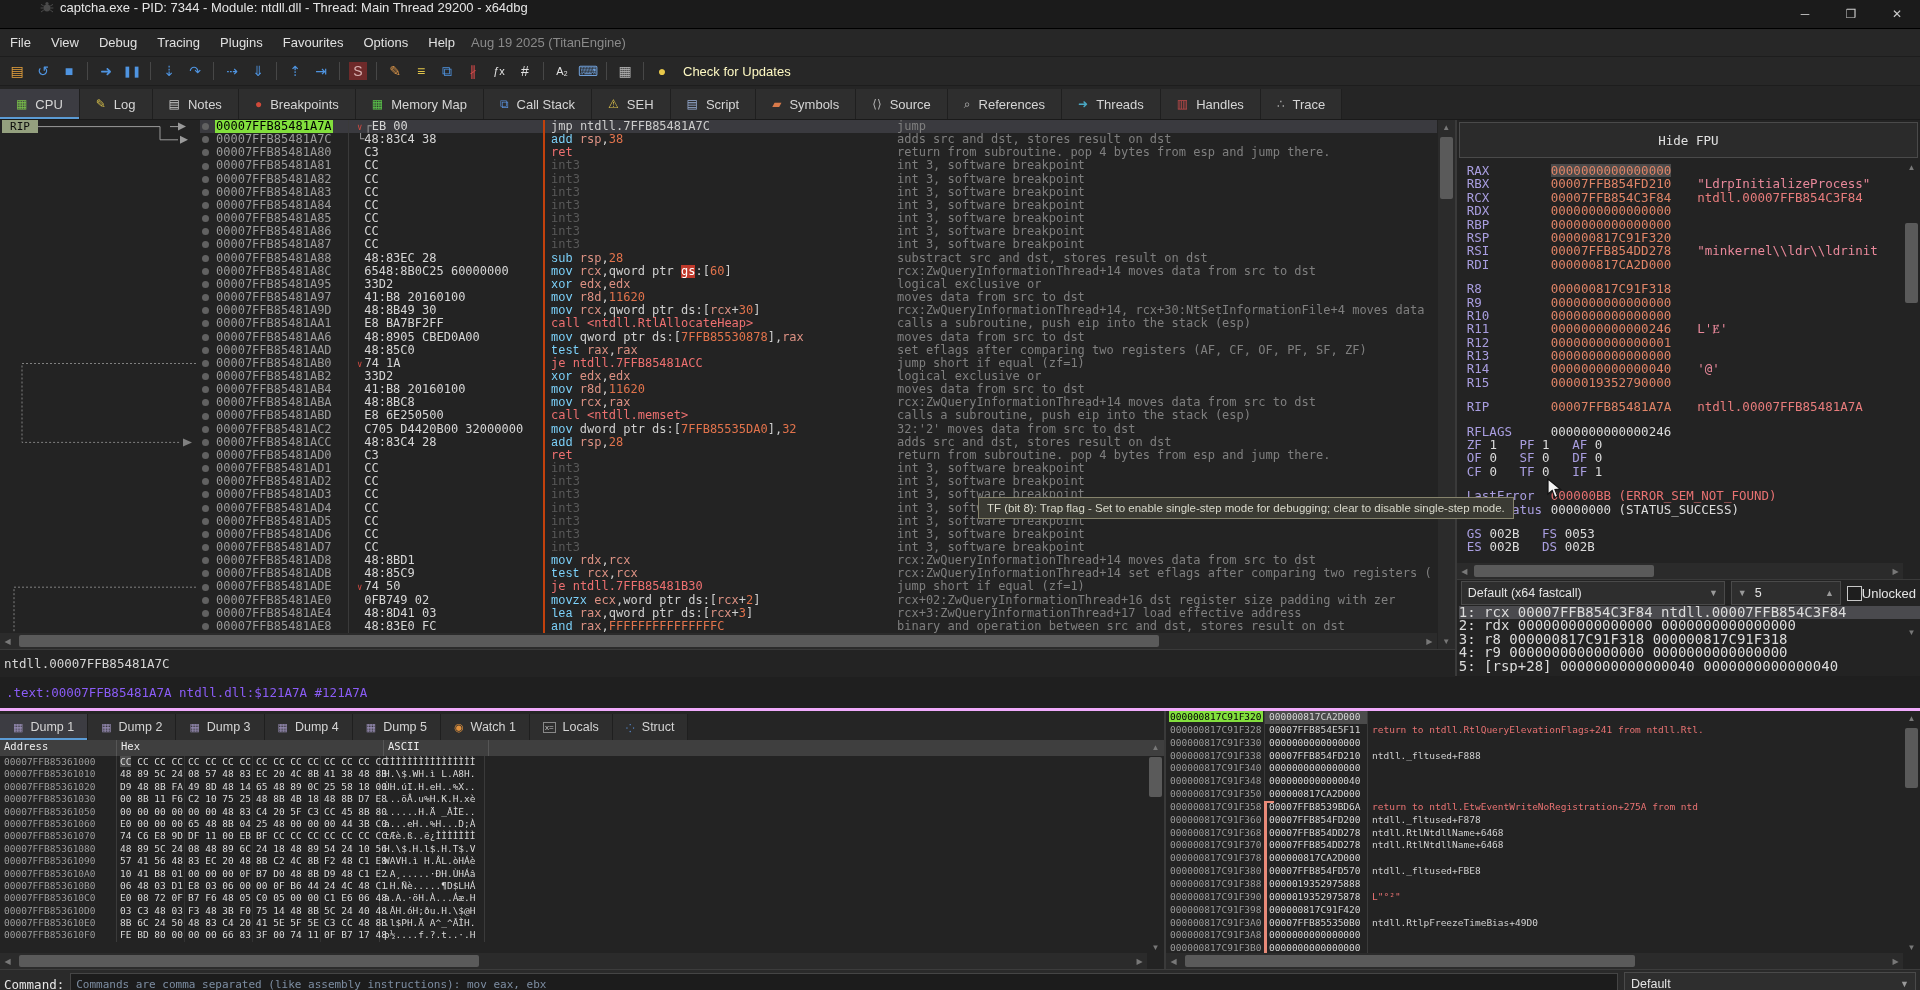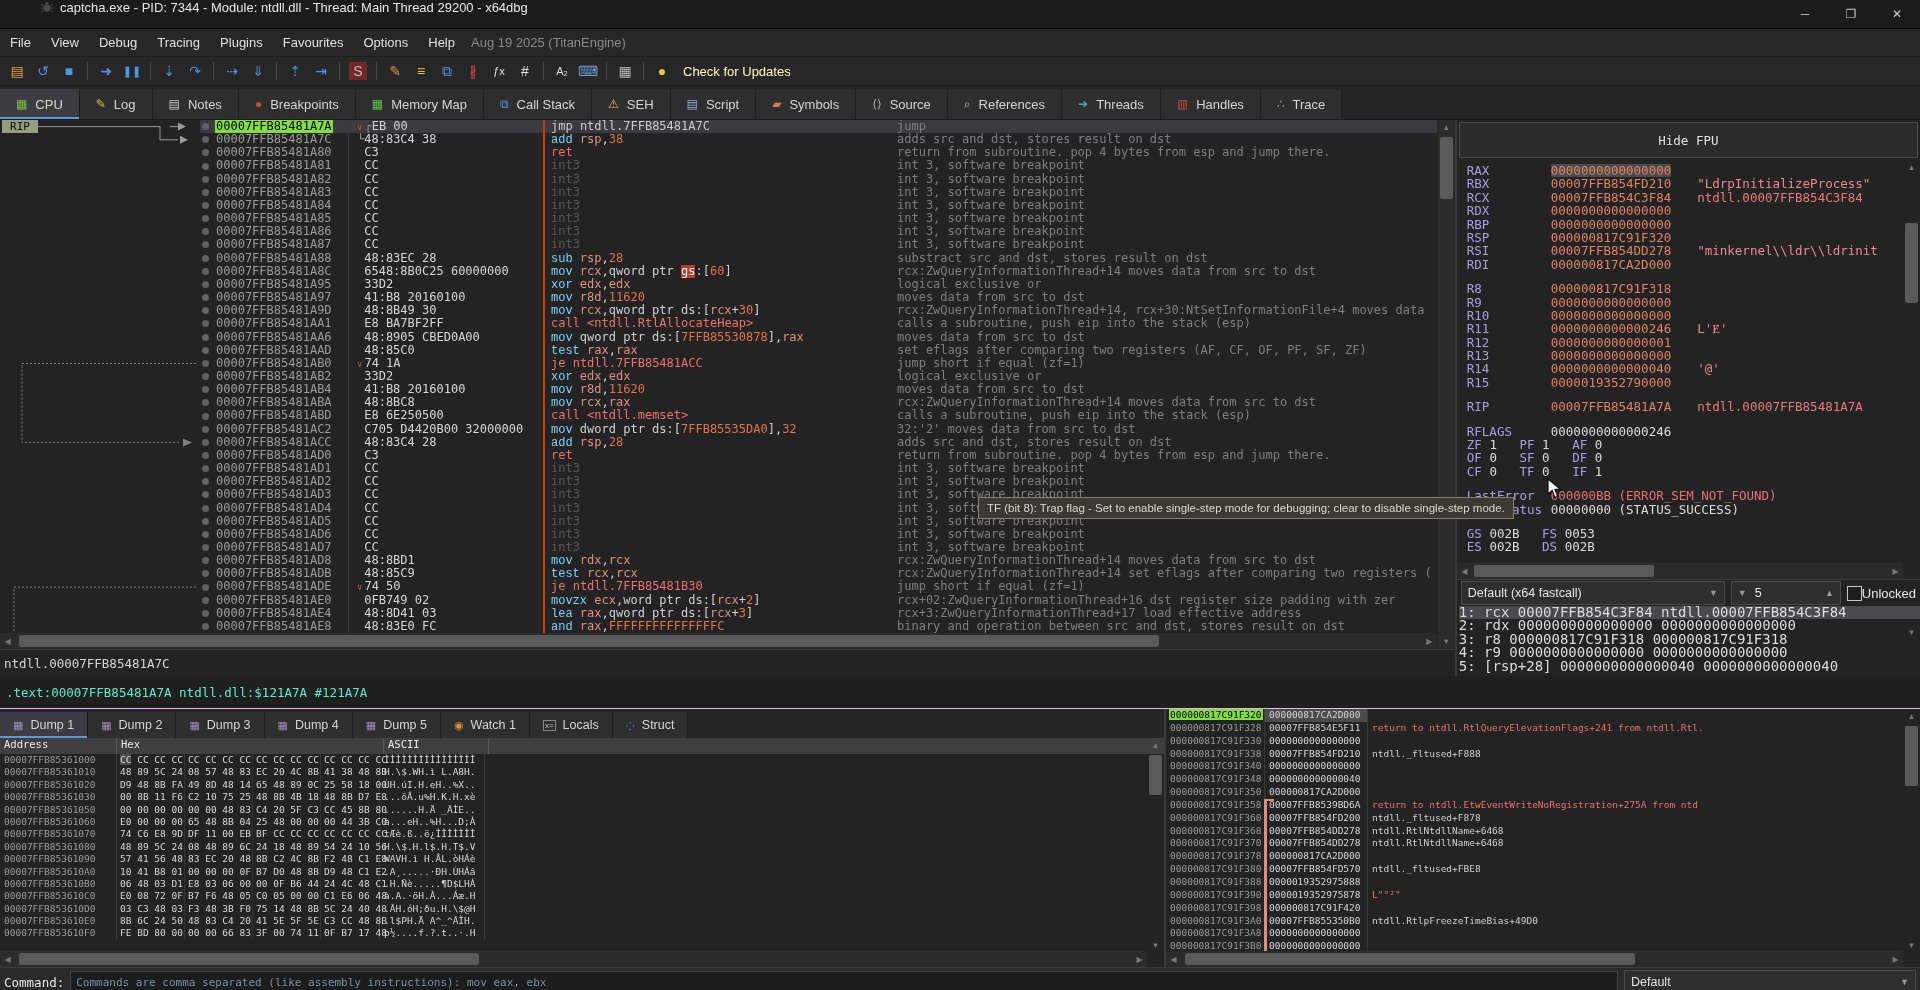--- a/index.html
+++ b/index.html
@@ -98,21 +98,21 @@
   #argcount .carr{margin-left:0;padding:0 8px 0 0;}
   #argcount .up{margin-left:auto;color:#9a9a9a;font-size:9px;}
   #unlocked{display:flex;align-items:center;font-size:13px;color:#e4e4e4;}
   #unlocked .box{width:13px;height:13px;border:1px solid #c8c8c8;background:#1e1e1e;}
   #args{flex:none;height:70px;font-size:14px;padding-left:2px;}
   .argrow{height:13.4px;line-height:13.4px;color:#dcdcdc;white-space:pre;overflow:hidden;}
   .argrow.sel{background:#4a4a4e;}
 
   
   #statusline{height:32px;background:#1f1f1f;display:flex;align-items:center;padding-left:6px;
-              font-size:12.5px;color:#5eead4;border-bottom:1px solid #f0abfc;}
+              font-size:12.5px;color:#8b5cf6;border-bottom:3px solid #f0abfc;}
 
   
   #bottom{display:flex;height:258px;}
   #dump-pane{width:1164px;background:#232323;position:relative;display:flex;flex-direction:column;}
   #dumptabs{height:29px;background:#252525;display:flex;align-items:flex-end;flex:none;}
   .dtab{height:26px;display:flex;align-items:center;padding:0 13px;font-size:12.5px;color:#d5d5d5;
         background:#2e2e2e;border-right:1px solid #1f1f1f;position:relative;}
   .dtab .ticon{margin-right:7px;font-size:11px;}
   .dtab.sel{background:#3c3c42;}
   .dtab.sel::after{content:"";position:absolute;left:0;right:0;bottom:0;height:2px;background:#5b9bd5;}

